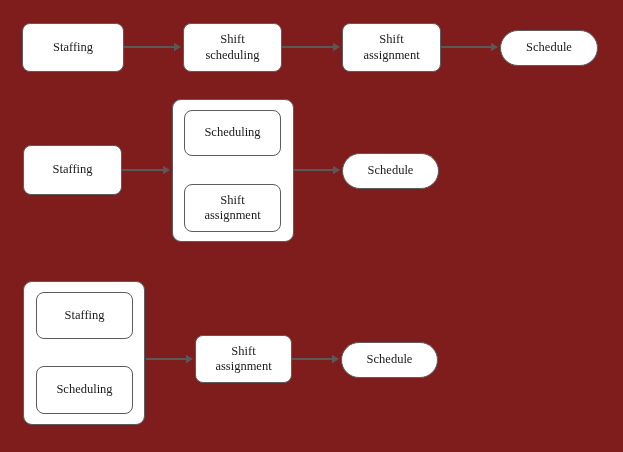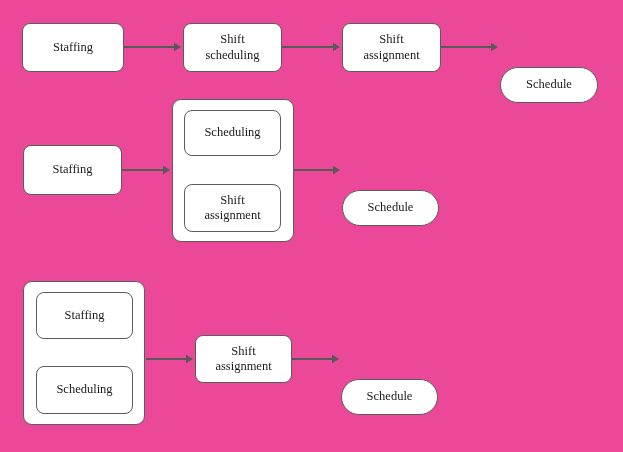--- a/index.html
+++ b/index.html
@@ -8,21 +8,21 @@
     padding: 0;
     background: #ffffff;
   }
   body {
     font-family: "Liberation Serif", "DejaVu Serif", serif;
   }
   #diagram-root {
     position: relative;
     width: 623px;
     height: 452px;
-    background: #ec4899;
+    background: #7f1d1d;
     overflow: hidden;
   }
   svg.layer {
     position: absolute;
     left: 0;
     top: 0;
     width: 623px;
     height: 452px;
     overflow: visible;
   }
@@ -35,21 +35,20 @@
     align-items: center;
     justify-content: center;
     text-align: center;
     color: #1a1a1a;
     font-size: 12.5px;
     line-height: 1.22;
     border-radius: 8px;
   }
   .node.pill {
     border-radius: 19px;
-    margin-top: 37px;
   }
   .group-box {
     position: absolute;
     box-sizing: border-box;
     border: 1.6px solid #5c5c5c;
     background: #ffffff;
     border-radius: 9px;
   }
   .node-label {
     display: block;

